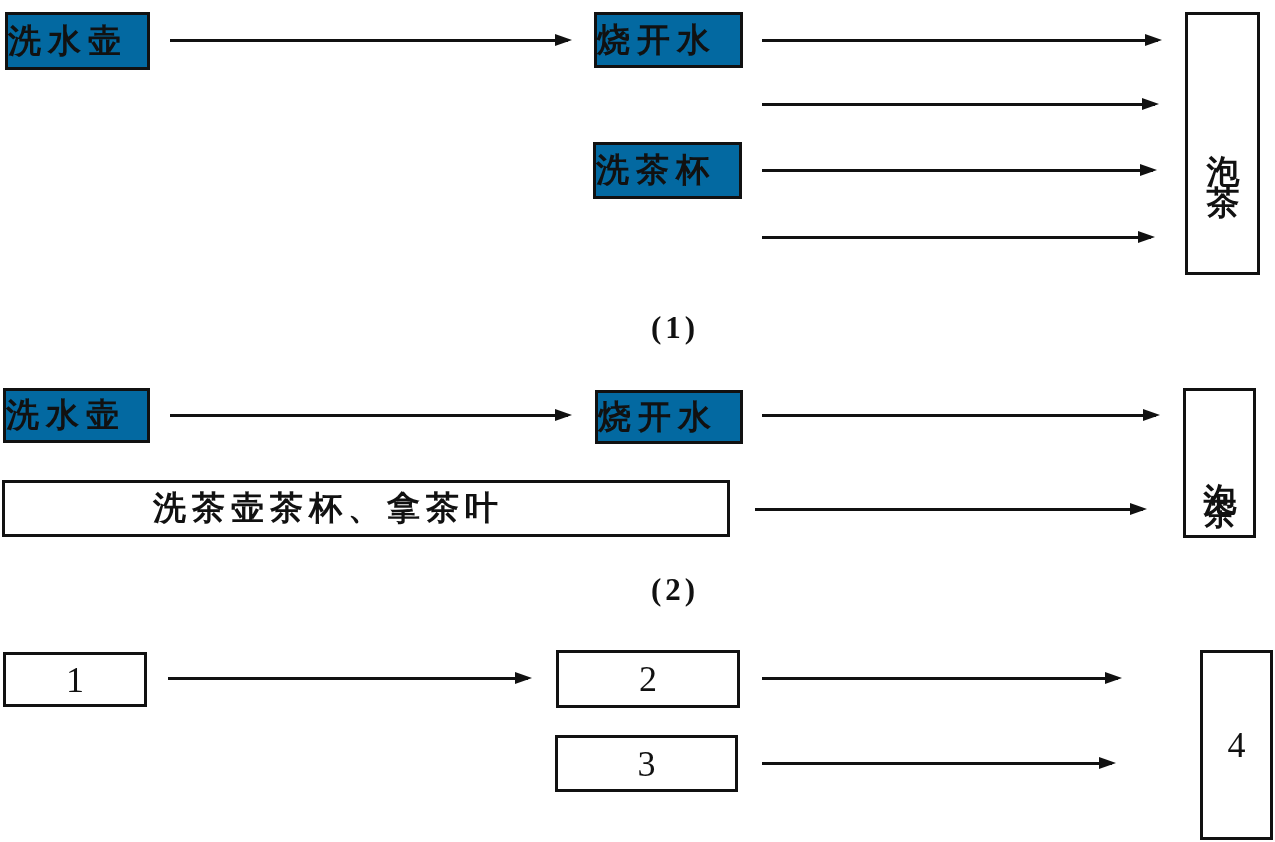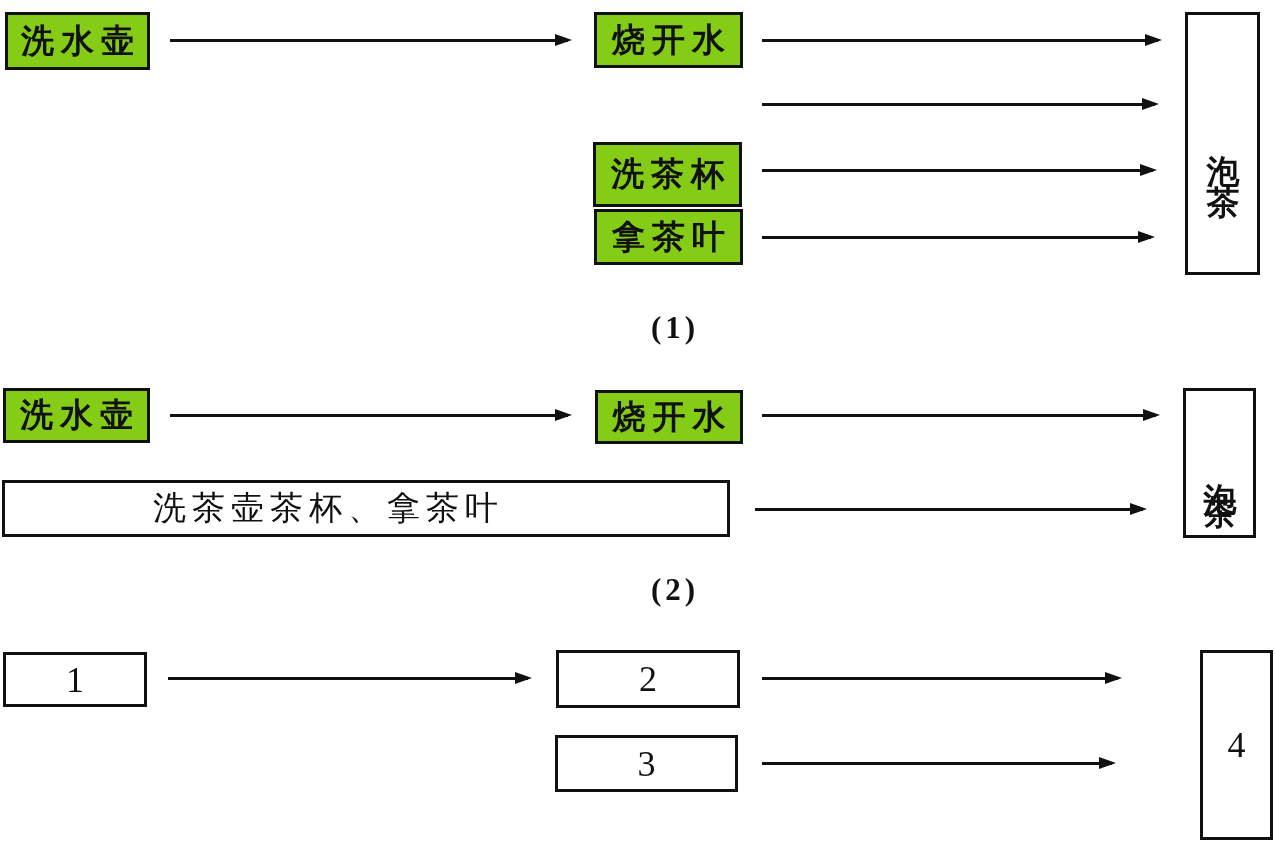--- a/index.html
+++ b/index.html
@@ -9,24 +9,23 @@
     width: 1275px;
     height: 842px;
     background: #ffffff;
     font-family: "DejaVu Sans", sans-serif;
     color: var(--ink);
     overflow: hidden;
   }
   .box {
     position: absolute;
     border: 3px solid var(--ink);
-    background: #84cc16;
+    background: #0369a1;
     display: flex;
     align-items: center;
-    justify-content: center;
     font-size: 33px;
     font-weight: 700;
     letter-spacing: 7px;
     box-sizing: border-box;
     white-space: nowrap;
   }
   .box .pad-fix { margin-right: -7px; } 
   .vbox {
     position: absolute;
     border: 3px solid var(--ink);
@@ -45,21 +44,21 @@
   .vtext.gap-big   { letter-spacing: 30px; margin-bottom: -30px; }
   .vtext.gap-small { letter-spacing: 12px; margin-bottom: -12px; }
   .widebox {
     position: absolute;
     border: 3px solid var(--ink);
     background: #ffffff;
     display: flex;
     align-items: center;
     justify-content: flex-start;
     font-size: 33px;
-    font-weight: 400;
+    font-weight: 700;
     letter-spacing: 6px;
     box-sizing: border-box;
     padding-left: 148px;
     white-space: nowrap;
   }
   .numbox {
     position: absolute;
     border: 3px solid var(--ink);
     background: #ffffff;
     display: flex;
@@ -103,25 +102,22 @@
 
   <div class="box" style="left:5px; top:12px; width:145px; height:58px;">
     <span class="pad-fix">洗水壶</span>
   </div>
 
   <div class="arrow" style="left:170px; top:39px; width:398px;"></div>
 
   <div class="box" style="left:594px; top:12px; width:149px; height:56px;">
     <span class="pad-fix">烧开水</span>
   </div>
-  <div class="box" style="left:593px; top:142px; width:149px; height:65px;">
+  <div class="box" style="left:593px; top:142px; width:149px; height:57px;">
     <span class="pad-fix">洗茶杯</span>
-  </div>
-  <div class="box" style="left:594px; top:209px; width:149px; height:56px;">
-    <span class="pad-fix">拿茶叶</span>
   </div>
 
   <div class="arrow" style="left:762px; top:39px;  width:396px;"></div>
   <div class="arrow" style="left:762px; top:103px; width:393px;"></div>
   <div class="arrow" style="left:762px; top:169px; width:391px;"></div>
   <div class="arrow" style="left:762px; top:236px; width:389px;"></div>
 
   <div class="vbox" style="left:1185px; top:12px; width:75px; height:263px;">
     <span class="vtext gap-big">泡茶</span>
   </div>

